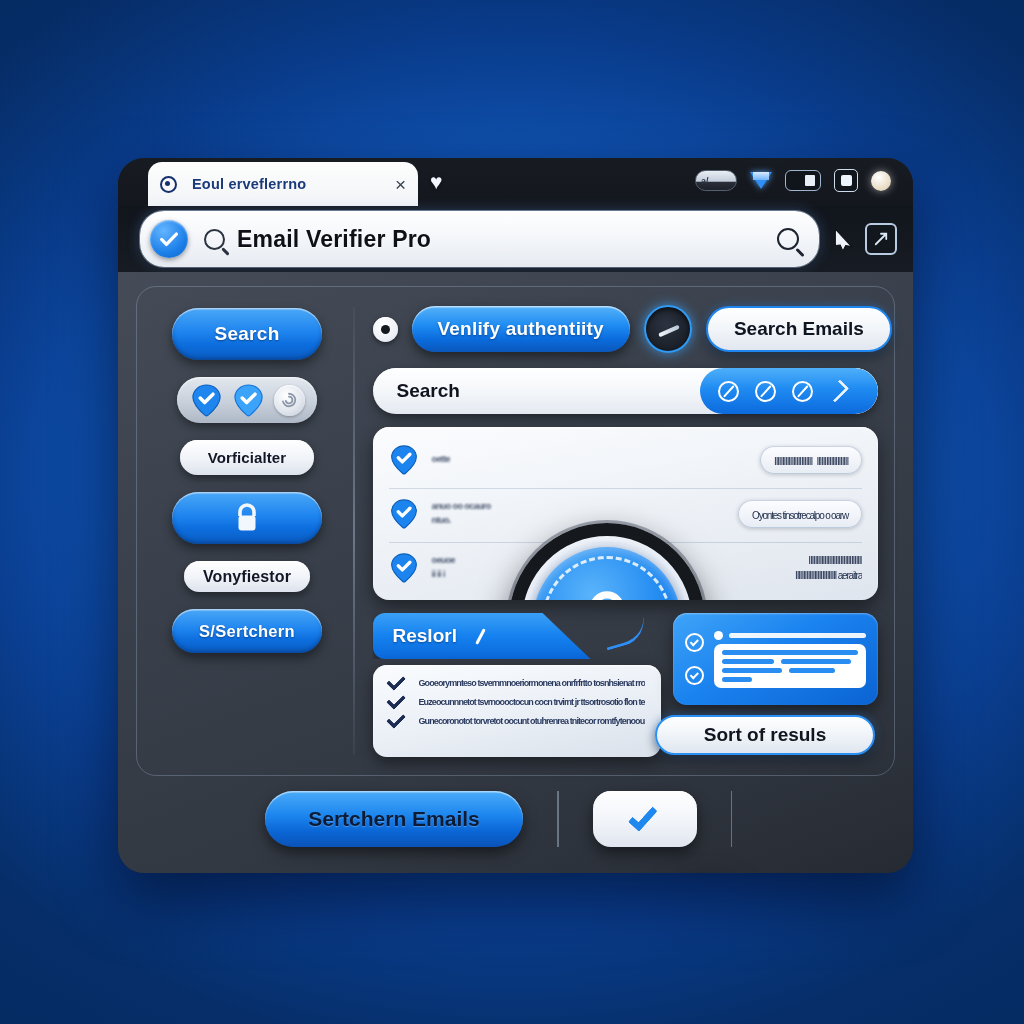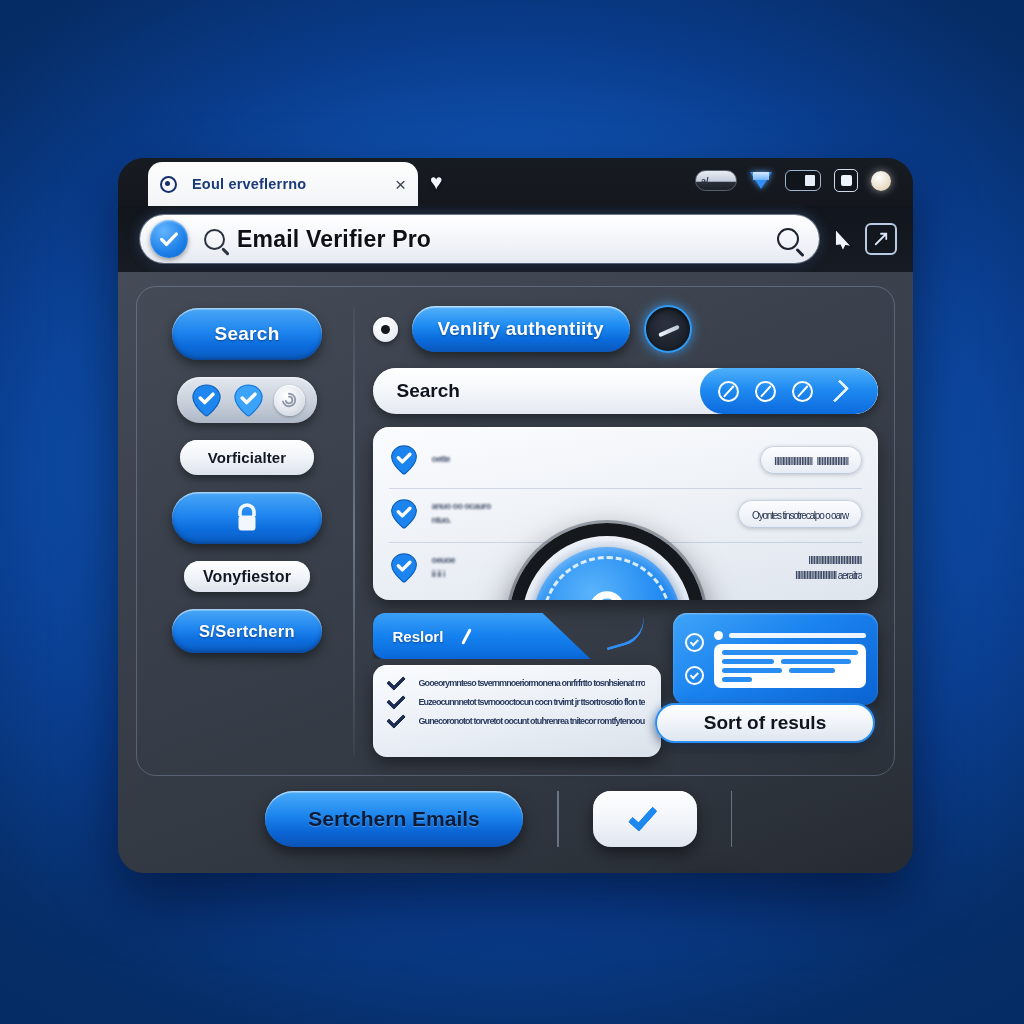--- a/index.html
+++ b/index.html
@@ -102,21 +102,21 @@
     box-shadow: 0 0 9px rgba(255,255,255,.5);
   }
 
   
   .addrrow {
     position: relative; height: 66px;
     background: linear-gradient(180deg,#11151c 0%,#171b23 100%);
     display: flex; align-items: center; padding: 0 16px 0 22px; gap: 0;
   }
   .omnibox {
-    position: relative; flex: 1; height: 48px; border-radius: 24px;
+    position: relative; flex: 1; height: 56px; border-radius: 24px;
     background: linear-gradient(180deg,#ffffff 0%,#f4f6fa 48%,#e6eaf1 100%);
     box-shadow: 0 2px 7px rgba(0,0,0,.45), 0 0 0 1px rgba(180,200,230,.6),
                 0 0 13px rgba(120,180,255,.35);
     display: flex; align-items: center; padding: 0 14px 0 10px; gap: 12px;
   }
   .verified-badge {
     width: 38px; height: 38px; border-radius: 50%; flex: 0 0 auto;
     background: radial-gradient(circle at 36% 28%, #63b4ff, #1b7fe8 62%, #0e63c4 100%);
     box-shadow: 0 2px 5px rgba(0,0,0,.38), inset 0 1px 2px rgba(255,255,255,.55);
     display: flex; align-items: center; justify-content: center;
@@ -349,21 +349,21 @@
   
   .lowerpanel { position: relative; height: 148px; display: flex; gap: 12px; }
   .lp-left { position: relative; flex: 1; min-width: 0; }
   .tab-reslorl {
     position: absolute; left: 0; top: 0; width: 218px; height: 46px;
     background: linear-gradient(180deg,#3aa0f7 0%,#1581ef 50%,#0a68da 100%);
     border-radius: 12px 0 0 12px;
     clip-path: polygon(0 0, 78% 0, 100% 100%, 0 100%);
     box-shadow: 0 4px 10px rgba(0,0,0,.4);
     display: flex; align-items: center; padding-left: 20px; gap: 22px;
-    color: #fff; font-size: 15px; font-weight: 700;
+    color: #fff; font-size: 19px; font-weight: 700;
     text-shadow: 0 1px 2px rgba(0,30,80,.5); cursor: pointer;
   }
   .tab-slash {
     width: 3px; height: 17px; background: #fff; transform: rotate(28deg);
     border-radius: 2px; display: block;
   }
   .swoosh {
     position: absolute; left: 230px; top: 6px; width: 44px; height: 26px;
     border-bottom: 3px solid #2f8ef5; border-radius: 0 0 30px 0;
     transform: rotate(-16deg);
@@ -407,21 +407,21 @@
   .md-head { display: flex; align-items: center; gap: 6px; }
   .md-dot { width: 9px; height: 9px; border-radius: 50%; background: #fff; flex:0 0 auto; }
   .md-bar { height: 5px; border-radius: 3px; background: rgba(255,255,255,.92); flex:1; }
   .md-body {
     background: #fff; border-radius: 7px; padding: 6px 8px;
     display: flex; flex-direction: column; gap: 4px;
   }
   .md-line { height: 5px; border-radius: 3px; background: #2a8df2; }
   .md-split { display: flex; gap: 7px; }
   .pill-sort {
-    position: absolute; left: -18px; bottom: 18px; width: 220px; height: 40px;
+    position: absolute; left: -18px; bottom: 6px; width: 220px; height: 40px;
     border-radius: 20px;
     background: linear-gradient(180deg,#ffffff 0%,#f0f4f9 50%,#dfe6ef 100%);
     border: 2px solid #2b90f4;
     box-shadow: 0 4px 11px rgba(0,0,0,.45), 0 0 10px rgba(60,150,255,.4);
     display: flex; align-items: center; justify-content: center;
     color: #10151f; font-size: 19px; font-weight: 700; cursor: pointer;
   }
 
   
   .bottombar {
@@ -549,20 +549,21 @@
       <div class="divider-v"></div>
 
       <div class="maincol">
 
         <div class="toolbar">
           <span class="radio-dot">
               <i></i>
             </span>
           <div class="pill-verify">Venlify authentiity</div>
           <span class="knob"></span>
+          <div class="pill-search-emails">Search Emails</div>
         </div>
 
         <div class="searchbar">
           <span class="searchbar-label">Search</span>
           <div class="searchbar-actions">
             <span class="no-icon"></span>
             <span class="no-icon"></span>
             <span class="no-icon"></span>
             <span class="chev-right"></span>
           </div>

